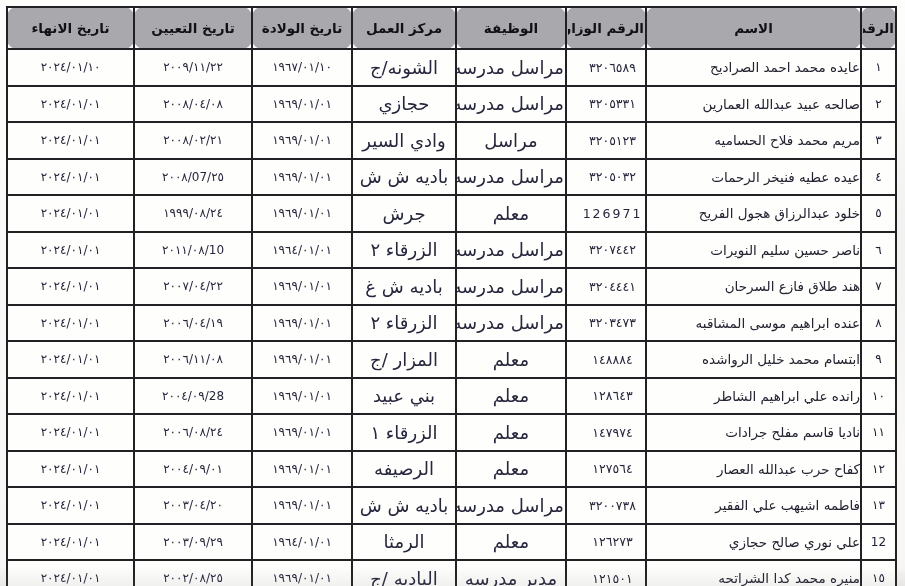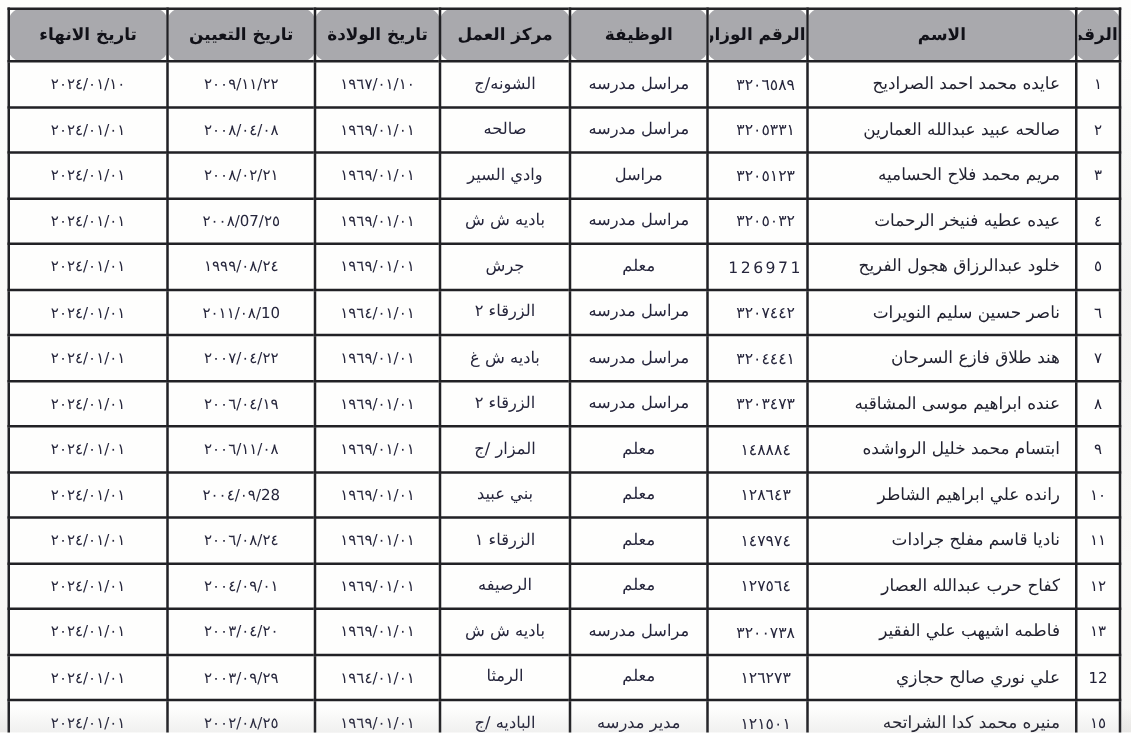--- a/index.html
+++ b/index.html
@@ -48,36 +48,36 @@
   tbody td {
     height: 32.5px;
     font-size: 13px;
     color: #26263c;
     text-align: center;
     white-space: nowrap;
   }
   td.c-no { font-size: 12px; color: #202036; }
   td.c-name {
     text-align: right;
-    padding-right: 12px;
+    padding-right: 0;
     font-size: 13.5px;
     color: #222230;
   }
   td.c-min {
     direction: ltr;
     letter-spacing: 2px;
     font-size: 12.5px;
     padding-left: 14px;
   }
   td.c-date {
     direction: ltr;
     letter-spacing: 1.5px;
     font-size: 12px;
   }
-  td.c-job, td.c-center { font-size: 13px; }
+  td.c-job, td.c-center { font-size: 18px; }
 
   
   .bottom-smudge {
     position: absolute;
     left: 0; right: 0; bottom: 0;
     height: 20px;
     background: linear-gradient(rgba(120,120,120,0), rgba(120,120,120,.10));
     pointer-events: none;
   }
 </style>
@@ -117,21 +117,21 @@
           <td class="c-center">الشونه/ج</td>
           <td class="c-date">١٩٦٧/٠١/١٠</td>
           <td class="c-date">٢٠٠٩/١١/٢٢</td>
           <td class="c-date">٢٠٢٤/٠١/١٠</td>
         </tr>
         <tr>
           <td class="c-no">٢</td>
           <td class="c-name">صالحه عبيد عبدالله العمارين</td>
           <td class="c-min">٣٢٠٥٣٣١</td>
           <td class="c-job">مراسل مدرسه</td>
-          <td class="c-center">صالحه</td>
+          <td class="c-center">حجازي</td>
           <td class="c-date">١٩٦٩/٠١/٠١</td>
           <td class="c-date">٢٠٠٨/٠٤/٠٨</td>
           <td class="c-date">٢٠٢٤/٠١/٠١</td>
         </tr>
         <tr>
           <td class="c-no">٣</td>
           <td class="c-name">مريم محمد فلاح الحساميه</td>
           <td class="c-min">٣٢٠٥١٢٣</td>
           <td class="c-job">مراسل</td>
           <td class="c-center">وادي السير</td>

